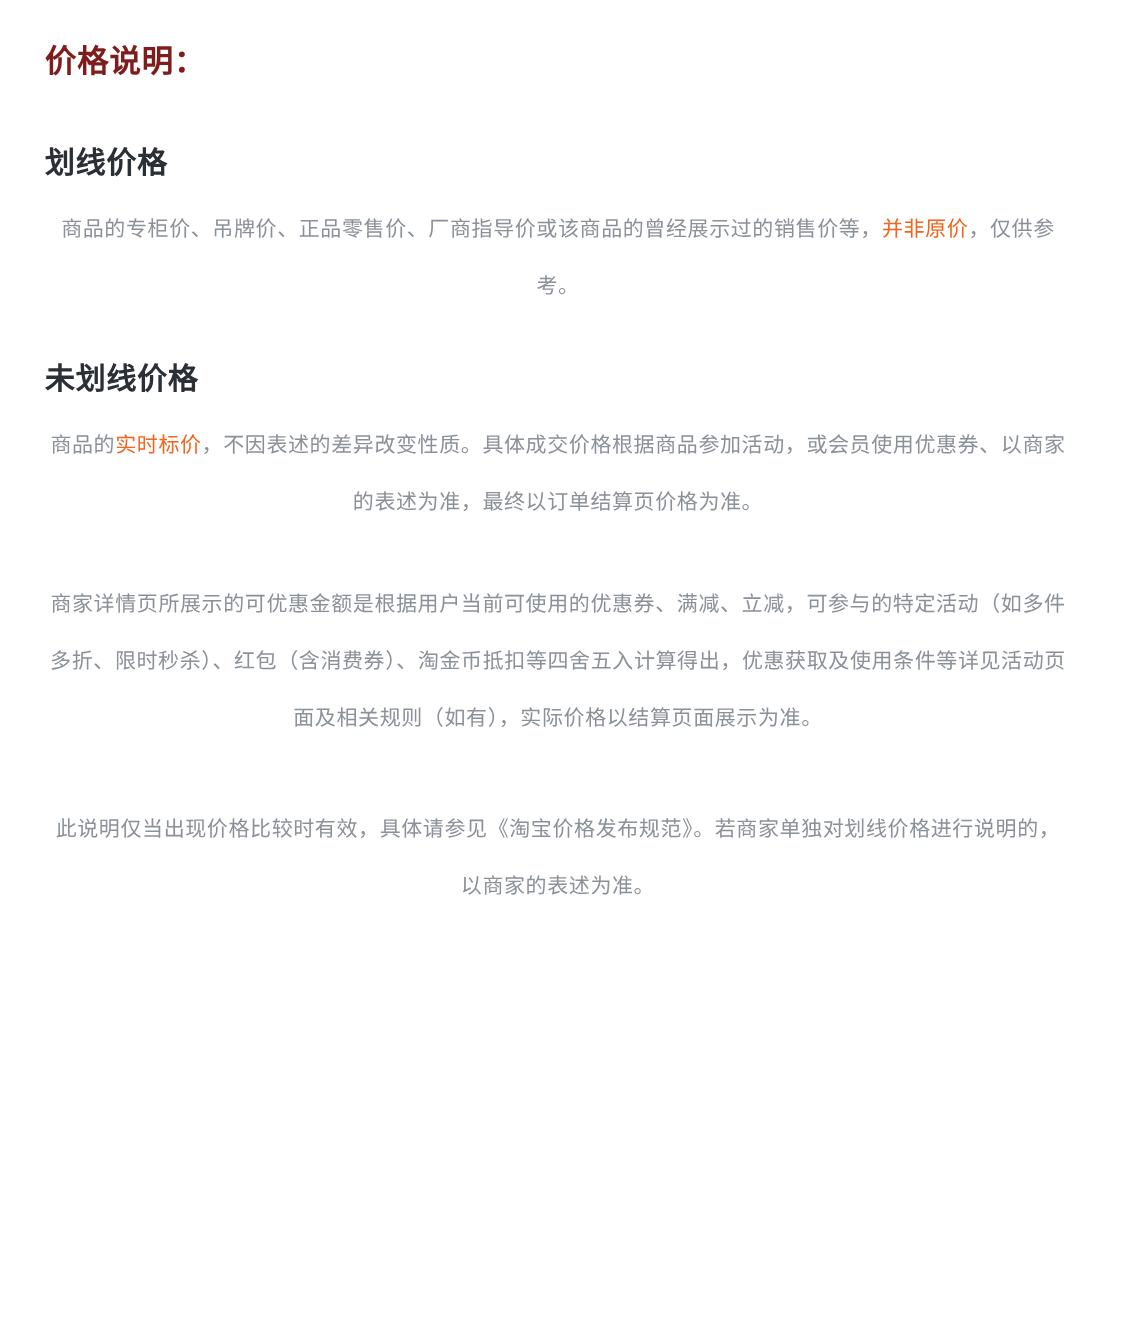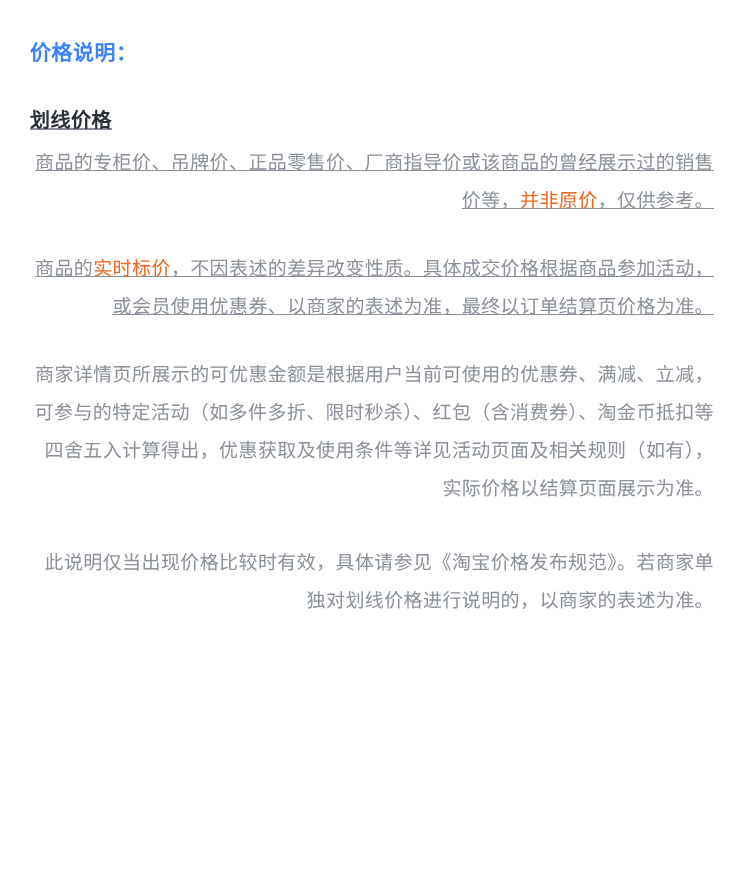--- a/index.html
+++ b/index.html
@@ -17,44 +17,43 @@
   }
   .page {
     box-sizing: border-box;
     width: 750px;
     height: 880px;
     padding: 22px 36px 0 30px;
   }
   .doc-title {
     font-size: 21px;
     line-height: 30px;
-    color: #3b82f6;
+    color: #7f1d1d;
     font-weight: bold;
-    margin: 16px 0 38px 0;
+    margin: 5px 0 38px 0;
     letter-spacing: 0.5px;
   }
   .section {
     margin-bottom: 30px;
-    text-decoration: underline;
   }
   .section-heading {
     font-size: 20px;
     line-height: 28px;
     color: #2b2f36;
     font-weight: bold;
     margin: 0 0 10px 0;
     letter-spacing: 0.5px;
   }
   .body-text {
-    font-size: 19px;
+    font-size: 14px;
     line-height: 38px;
     color: #8b9199;
     margin: 0;
     letter-spacing: 0.4px;
-    text-align: right;
+    text-align: center;
   }
   .hl {
     color: #f0661e;
   }
   .para-block {
     margin-top: 16px;
   }
   .para-block.tight {
     margin-top: 36px;
   }
@@ -67,20 +66,21 @@
   <h1 class="doc-title">价格说明：</h1>
 
   <div class="section">
     <h2 class="section-heading">划线价格</h2>
     <p class="body-text">
       <span>商品的专柜价、吊牌价、正品零售价、厂商指导价或该商品的曾经展示过的销售价等，</span><span class="hl">并非原价</span><span>，仅供参考。</span>
     </p>
   </div>
 
   <div class="section">
+    <h2 class="section-heading">未划线价格</h2>
     <p class="body-text">
       <span>商品的</span><span class="hl">实时标价</span><span>，不因表述的差异改变性质。具体成交价格根据商品参加活动，或会员使用优惠券、以商家的表述为准，最终以订单结算页价格为准。</span>
     </p>
   </div>
 
   <div class="para-block">
     <p class="body-text">商家详情页所展示的可优惠金额是根据用户当前可使用的优惠券、满减、立减，可参与的特定活动（如多件多折、限时秒杀）、红包（含消费券）、淘金币抵扣等四舍五入计算得出，优惠获取及使用条件等详见活动页面及相关规则（如有），实际价格以结算页面展示为准。</p>
   </div>
 
   <div class="para-block tight">

